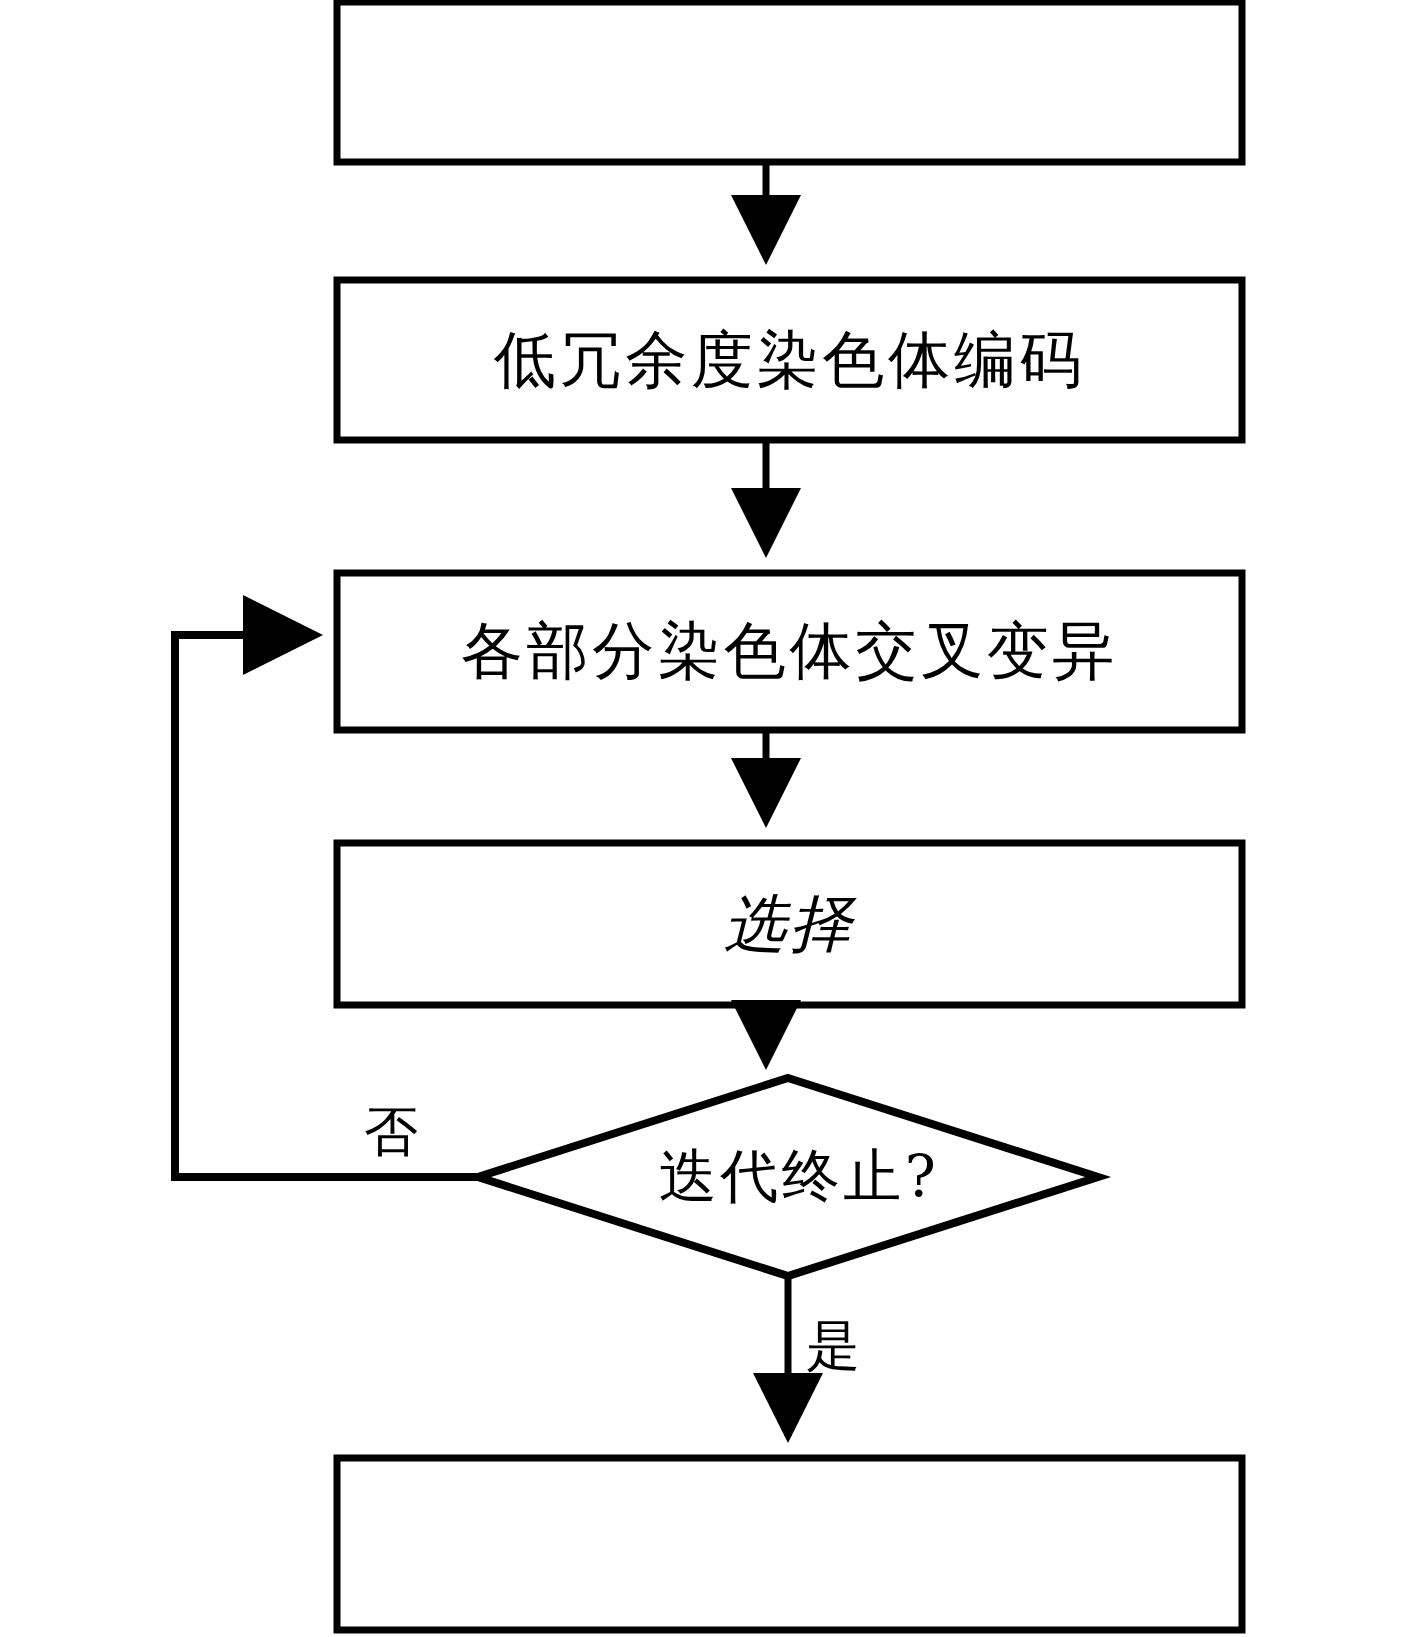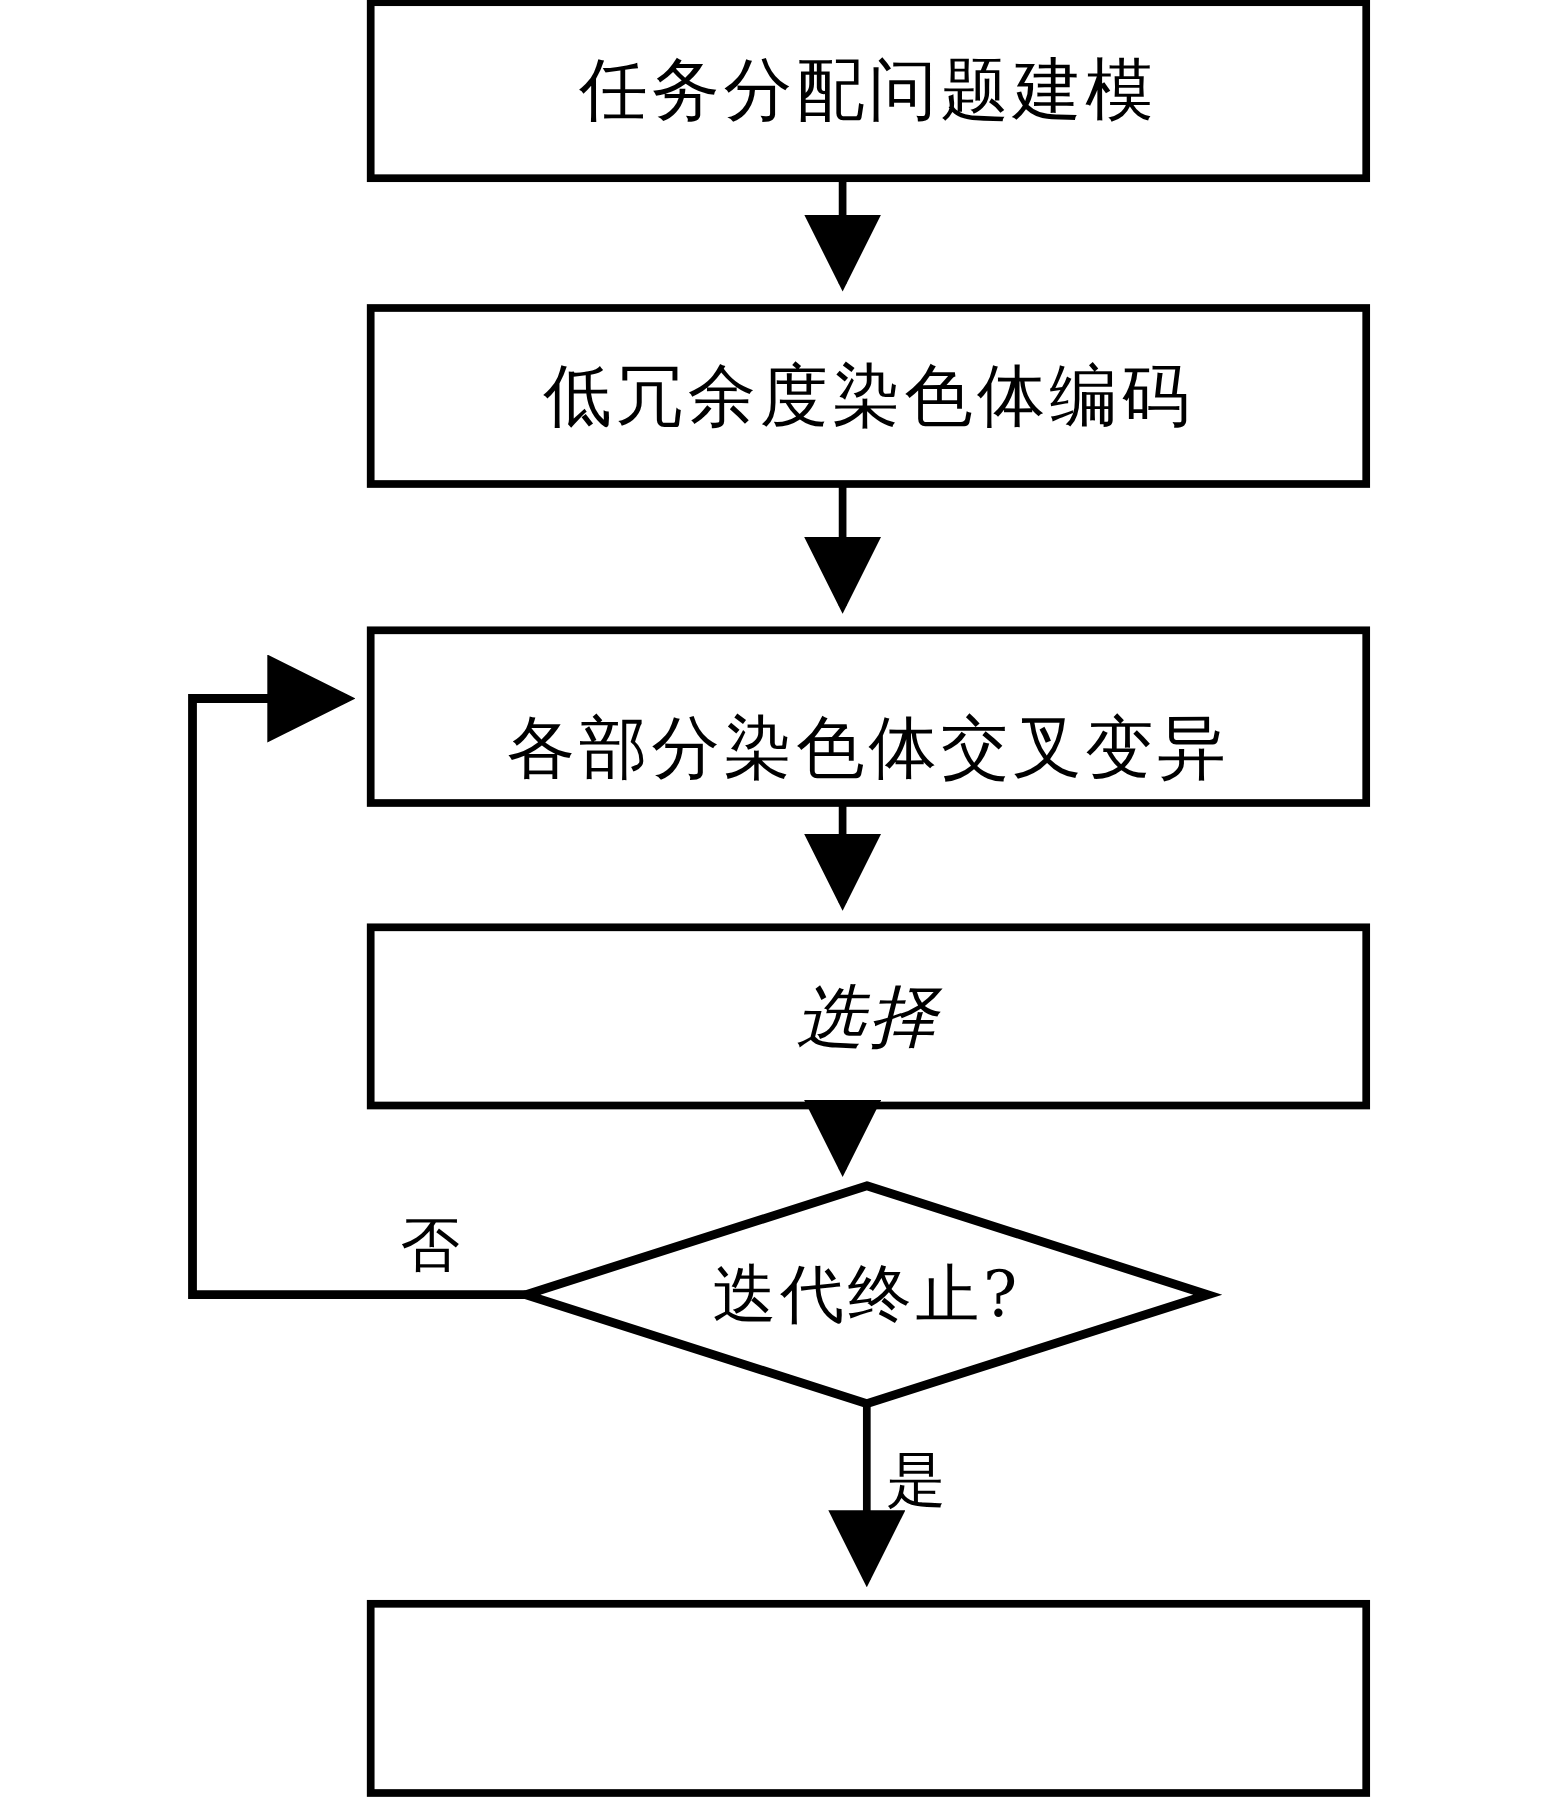--- a/index.html
+++ b/index.html
@@ -85,29 +85,28 @@
 
     <line x1="766" y1="730" x2="766" y2="821" stroke="#000000" stroke-width="7" marker-end="url(#arrowhead)"></line>
 
     <line x1="766" y1="1005" x2="766" y2="1063" stroke="#000000" stroke-width="7" marker-end="url(#arrowhead)"></line>
 
     <path d="M478,1177 L175,1177 L175,635 L315,635" fill="none" stroke="#000000" stroke-width="8" marker-end="url(#arrowhead)"></path>
 
     <line x1="788" y1="1276" x2="788" y2="1436" stroke="#000000" stroke-width="7" marker-end="url(#arrowhead)"></line>
   </svg>
 
-  <div class="node-text process-text" style="left:337px; top:2px; width:905px; height:160px;">任务分配问题建模</div>
 
   <div class="node-text process-text" style="left:337px; top:280px; width:905px; height:160px;">低冗余度染色体编码</div>
 
-  <div class="node-text process-text" style="left:337px; top:602px; width:905px; height:157px;">各部分染色体交叉变异</div>
+  <div class="node-text process-text" style="left:337px; top:573px; width:905px; height:157px;">各部分染色体交叉变异</div>
 
   <div class="node-text process-text" style="left:337px; top:843px; width:905px; height:162px;font-style:italic;">选择</div>
 
-  <div class="node-text decision-text" style="left:478px; top:1078px; width:620px; height:198px;">迭代终止?</div>
+  <div class="node-text decision-text" style="left:489px; top:1078px; width:620px; height:198px;">迭代终止?</div>
 
 
   <div class="edge-label" style="left:364px; top:1096px;">否</div>
 
   <div class="edge-label" style="left:806px; top:1310px;">是</div>
 
   <div class="hitbox" style="left:337px; top:2px; width:905px; height:160px;"></div>
   <div class="hitbox" style="left:337px; top:280px; width:905px; height:160px;"></div>
   <div class="hitbox" style="left:337px; top:573px; width:905px; height:157px;"></div>
   <div class="hitbox" style="left:337px; top:843px; width:905px; height:162px;"></div>

